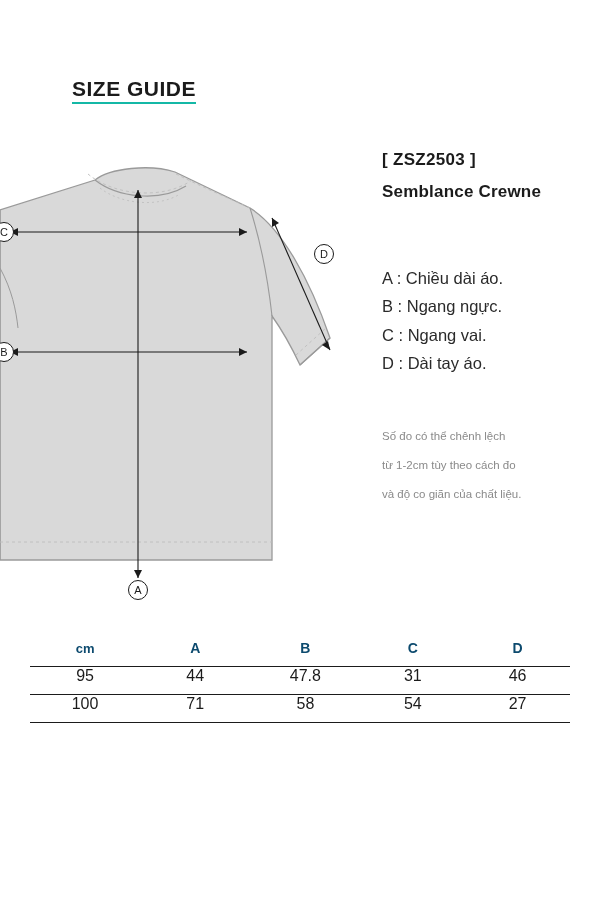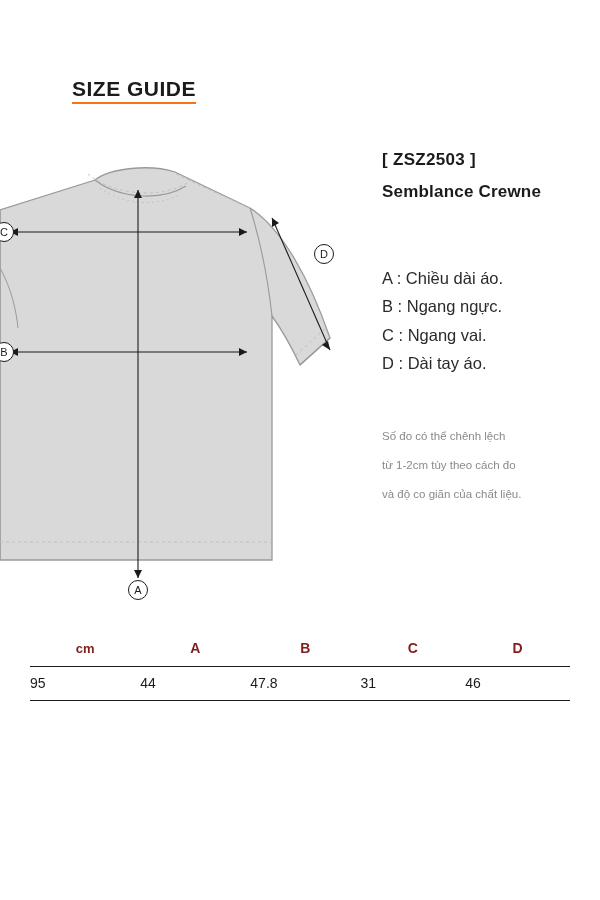--- a/index.html
+++ b/index.html
@@ -20,21 +20,21 @@
 
   
   .title {
     position: absolute;
     left: 72px;
     top: 78px;
     font-size: 21px;
     font-weight: bold;
     letter-spacing: 0.5px;
     color: #1b1b1b;
-    border-bottom: 2px solid #f97316;
+    border-bottom: 2px solid #14b8a6;
     padding-bottom: 3px;
     line-height: 1;
   }
 
   
   .diagram {
     position: absolute;
     left: 0px;
     top: 150px;
     width: 360px;
@@ -94,28 +94,29 @@
   table {
     width: 100%;
     border-collapse: collapse;
     table-layout: fixed;
   }
   thead th {
     font-size: 14px;
     font-weight: bold;
     padding: 4px 0 10px 0;
     text-align: center;
-    color: #7f1d1d;
+    color: #0c4a6e;
   }
   thead th.unit {
     font-size: 13px;
   }
   tbody td {
-    font-size: 14px;
-    padding: 8px 0 9px 0;
+    font-size: 16px;
+    text-align: center;
+    padding: 0 0 9px 0;
     color: #1b1b1b;
     border-top: 1px solid #1b1b1b;
   }
   tbody tr:last-child td {
     border-bottom: 1px solid #1b1b1b;
   }
   thead tr { border-bottom: 1px solid #1b1b1b; }
   col.c0 { width: 20.4%; }
   col.c1 { width: 20.4%; }
   col.c2 { width: 20.4%; }
@@ -238,17 +239,24 @@
         </tr>
       </thead>
       <tbody>
         <tr>
           <td>95</td>
           <td>44</td>
           <td>47.8</td>
           <td>31</td>
           <td>46</td>
         </tr>
+        <tr>
+          <td>100</td>
+          <td>71</td>
+          <td>58</td>
+          <td>54</td>
+          <td>27</td>
+        </tr>
       </tbody>
     </table>
   </div>
 
 </div>
 
 </body></html>

